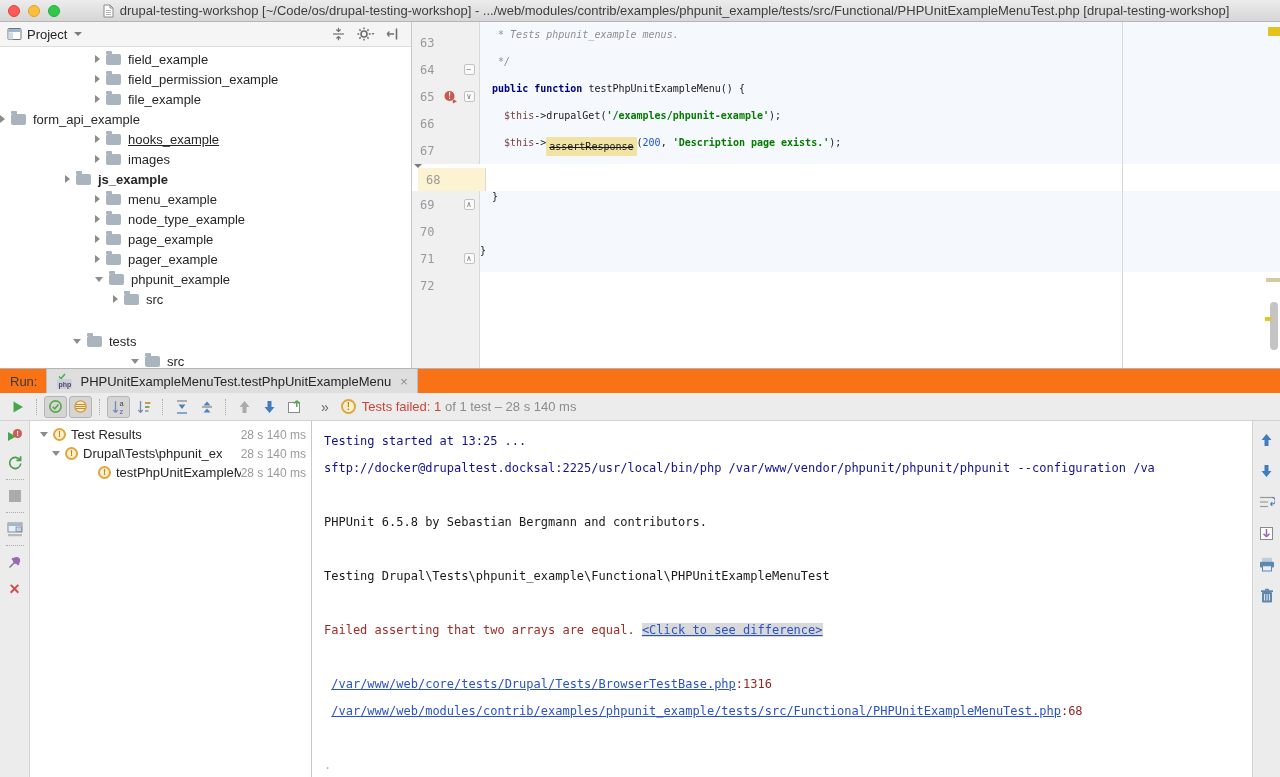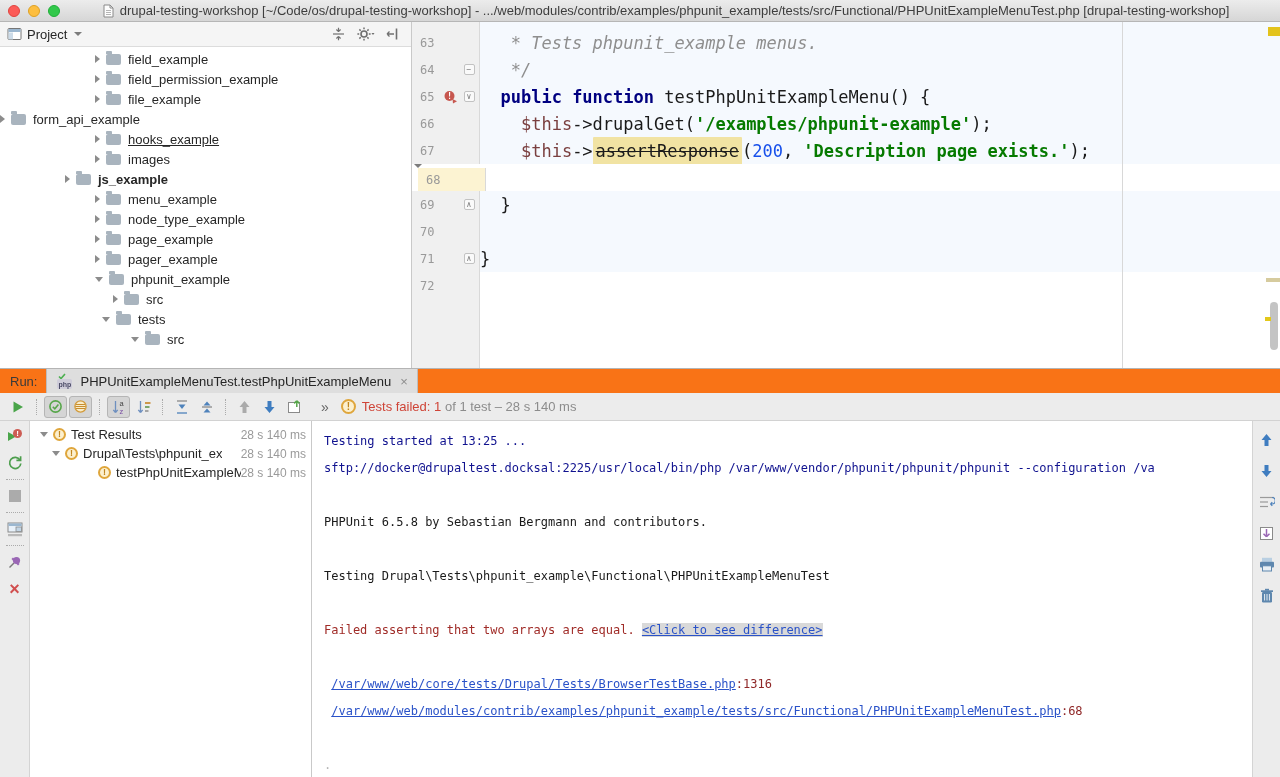--- a/index.html
+++ b/index.html
@@ -33,21 +33,21 @@
   
   .editor{flex:1;position:relative;background:#fff;overflow:hidden;display:flex;flex-direction:column}
   .eline{display:flex;flex-shrink:0;height:27px}
   .eline.pad{height:7px}
   .eline.fill{flex:1;height:auto}
   .egutter{width:68px;background:#f0f0f0;border-right:1px solid #d9d9d9;display:flex;align-items:center;font-family:"DejaVu Sans Mono",monospace;font-size:12px;color:#999;flex-shrink:0}
   .lnum{width:28px;text-align:left;padding-left:8px}
   .gico{width:20px;display:flex;justify-content:center;align-items:center}
   .gfold{width:18px;display:flex;justify-content:center;align-items:center}
   .fbox{width:11px;height:11px;border:1px solid #c2c2c2;background:#fafafa;border-radius:2px;font-size:8px;color:#777;display:flex;align-items:center;justify-content:center;font-style:normal;font-family:"DejaVu Sans Mono",monospace}
-  .ecode{flex:1;display:flex;align-items:center;font-family:"DejaVu Sans Mono",monospace;font-size:17px;white-space:pre;background:#fff;overflow:hidden}
+  .ecode{flex:1;display:flex;align-items:flex-start;font-family:"DejaVu Sans Mono",monospace;font-size:10px;white-space:pre;background:#fff;overflow:hidden}
   .eline.tint .ecode{background:#f5f9fe}
   .eline.caret .ecode{background:#fcf3d2}
   .eline.caret .egutter{background:#fcf3d2}
   .sg-cmt{color:#8e8e8e;font-style:italic}
   .sg-kw{color:#000080;font-weight:bold}
   .sg-txt{color:#1a1a1a}
   .sg-var{color:#7a3f3f}
   .sg-str{color:#067a00;font-weight:bold}
   .sg-lit{color:#1750eb}
   .sg-dep{color:#1a1a1a;text-decoration:line-through;background:#f1e3a3;padding:4px 3px;border-radius:1px}
@@ -223,21 +223,21 @@
         <div class="trow" style="padding-left: 95px;">
           <span class="tri e"></span>
           <span class="folder"></span>
           <span>phpunit_example</span>
         </div>
         <div class="trow" style="padding-left: 113px;">
           <span class="tri c"></span>
           <span class="folder"></span>
           <span>src</span>
         </div>
-        <div class="trow" style="padding-left: 102px;">
+        <div class="trow" style="padding-left: 73px; margin-top: 22px;">
           <span class="tri e"></span>
           <span class="folder"></span>
           <span>tests</span>
         </div>
         <div class="trow" style="padding-left: 131px;">
           <span class="tri e"></span>
           <span class="folder"></span>
           <span>src</span>
         </div>
       </div>

